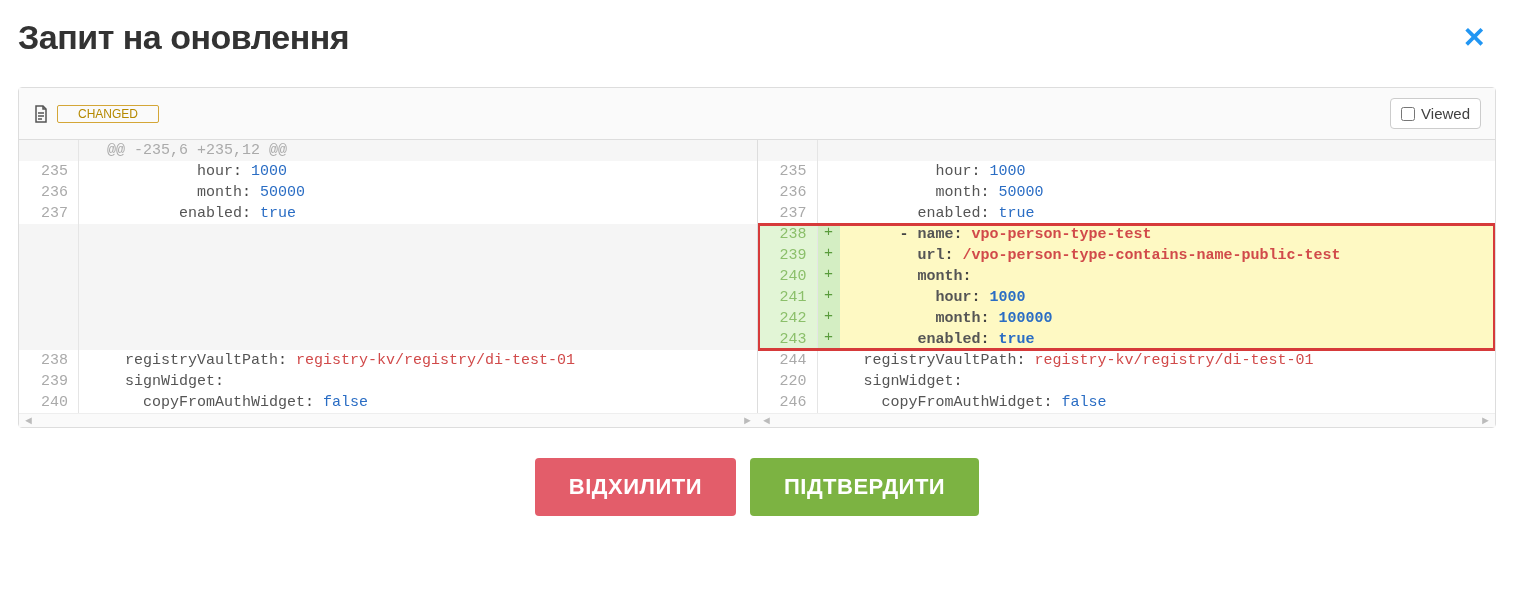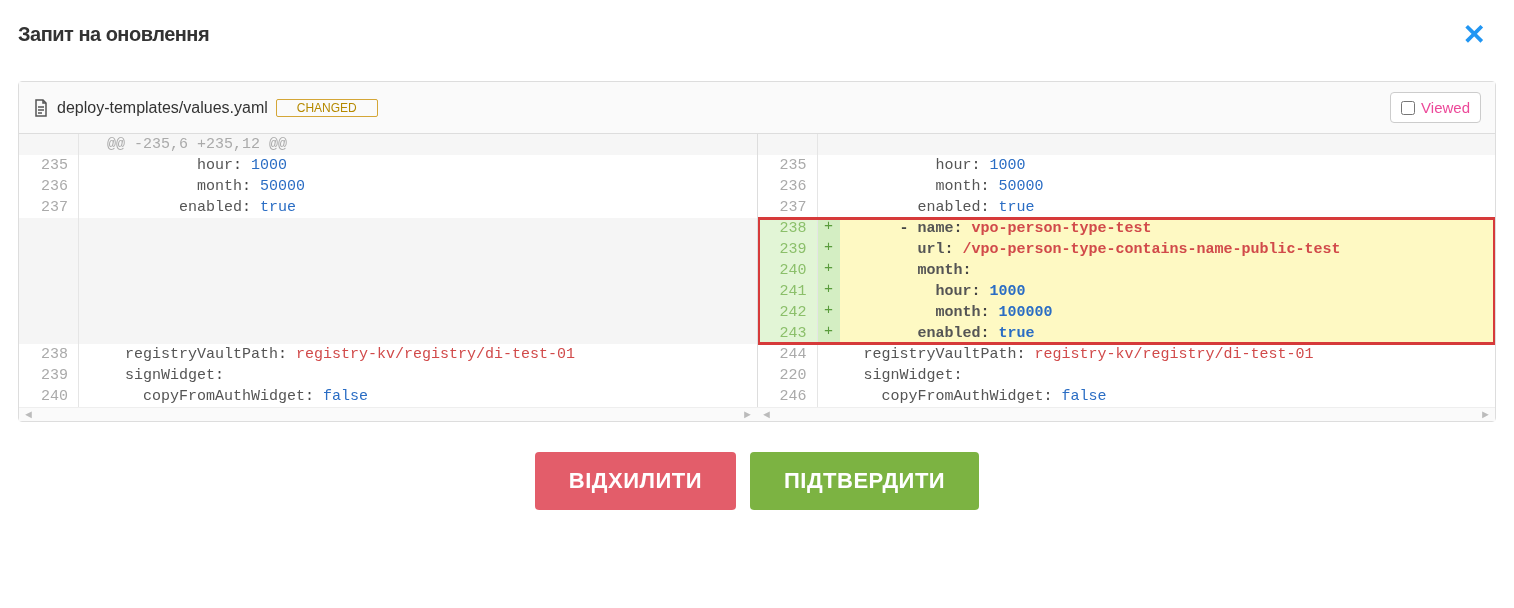--- a/index.html
+++ b/index.html
@@ -1,29 +1,29 @@
 <!DOCTYPE html>
 <html><head>
 <meta charset="utf-8">
 <style>
   * { box-sizing: border-box; margin: 0; padding: 0; }
   body { font-family: Arial, sans-serif; background: #fff; padding: 18px; }
 
   .header { display: flex; justify-content: space-between; align-items: center; margin-bottom: 30px; }
-  .header h1 { font-size: 20px; font-weight: 900; font-family: "Arial Black", Arial, sans-serif; letter-spacing: -0.5px; color: #333; }
+  .header h1 { font-size: 34px; font-weight: 900; font-family: "Arial Black", Arial, sans-serif; letter-spacing: -0.5px; color: #333; }
   .close-x { font-size: 28px; font-weight: bold; color: #2196F3; cursor: pointer; padding: 0 10px; }
 
   .file-box { border: 1px solid #ddd; border-radius: 4px; margin-bottom: 30px; }
   .file-header { display: flex; justify-content: space-between; align-items: center; padding: 10px 14px; border-bottom: 1px solid #ddd; background: #fafafa; }
   .file-left { display: flex; align-items: center; gap: 8px; }
   .file-path { font-size: 16px; color: #333; }
   .badge { font-size: 12px; border: 1px solid #d4a637; color: #b58900; padding: 1px 20px; border-radius: 2px; }
   .viewed-box { display: flex; align-items: center; gap: 6px; border: 1px solid #ccc; border-radius: 4px; padding: 6px 10px; background: #fff; }
   .viewed-box input { width: 14px; height: 14px; }
-  .viewed-box span { font-size: 15px; color: #ec4899; }
+  .viewed-box span { font-size: 15px; color: #404040; }
 
   .diff-panes { display: flex; font-family: "Courier New", monospace; font-size: 15px; }
   .pane { flex: 1; overflow: hidden; }
   .pane.left { border-right: 1px solid #ddd; }
   .row { display: flex; align-items: stretch; white-space: pre; }
   .lineno { width: 60px; min-width: 60px; text-align: right; padding: 2px 10px 2px 0; color: #aaa; border-right: 1px solid #e5e5e5; user-select: none; background: #fff; }
   .sign { width: 22px; min-width: 22px; text-align: center; color: #999; }
   .code { flex: 1; padding: 2px 6px; color: #444; }
   .row.hunk .code, .row.hunk .lineno, .row.hunk .sign { background: #f6f6f6; color: #aaa; }
   .row.add .lineno { background: #e2f5d6; color: #8bbf6a; }
@@ -62,21 +62,20 @@
 </div>
 
 <div class="file-box">
   <div class="file-header">
     <div class="file-left">
       <svg class="file-icon" viewBox="0 0 16 18">
         <path d="M3 1h7l3 3v13H3z"></path>
           <path d="M10 1v3h3"></path>
           <path d="M5 8h6M5 11h6M5 14h4"></path>
       </svg>
-      <span class="file-path">deploy-templates/values.yaml</span>
       <span class="badge">CHANGED</span>
     </div>
     <label class="viewed-box">
       <input type="checkbox" style="">
       <span>Viewed</span>
     </label>
   </div>
 
   <div class="diff-panes">
     <div class="pane left" id="pane-left">

